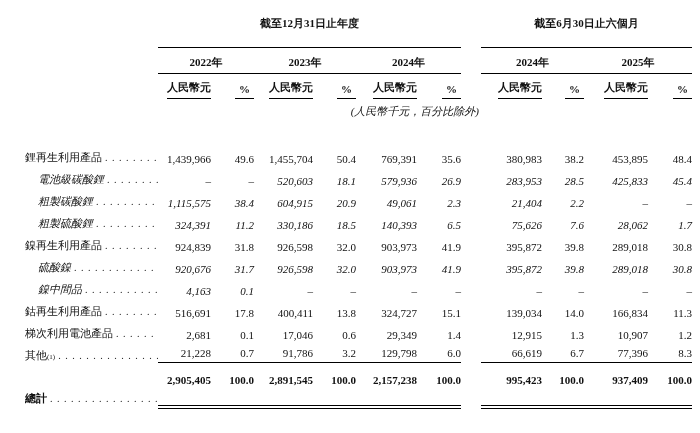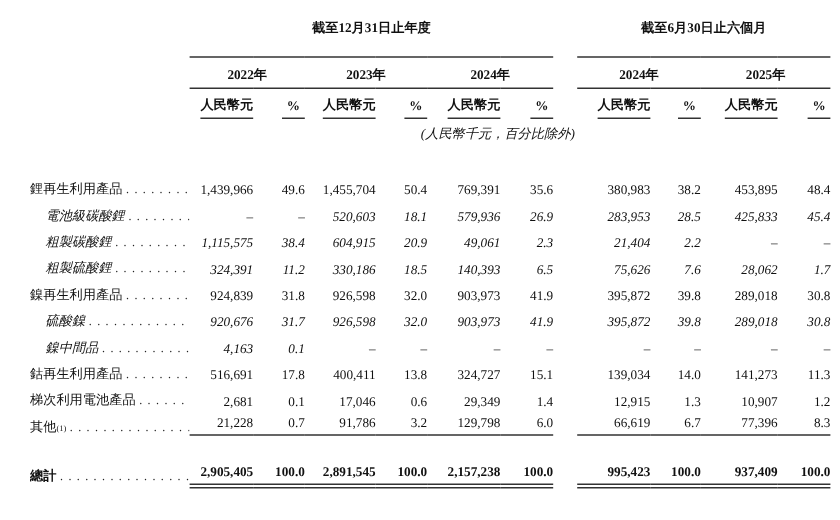--- a/index.html
+++ b/index.html
@@ -36,21 +36,21 @@
   sup{font-size:7px;line-height:0;}
   .dots{flex:1 1 auto;overflow:hidden;white-space:nowrap;padding:0 2px 0 3px;}
   .dots::after{content:". . . . . . . . . . . . . . . . . . . . . . . . . . . . . .";letter-spacing:1px;font-size:10px;color:#222;}
   .num{text-align:right;}
   .row-sub .lbl{font-style:italic;padding-left:13px;}
   .row-sub .num{font-style:italic;}
   .row-total td{padding-top:11px;height:30px;}
   .row-total .lbl{font-weight:bold;}
   .row-total .num{font-weight:bold;}
   .rule-under .val{display:block;border-bottom:1px solid #000;padding-bottom:3px;}
-  .rule-double .val{display:block;position:relative;border-bottom:1px solid #000;padding-bottom:3px;}
+  .rule-double .val{display:block;position:relative;border-bottom:1px solid #000;padding-bottom:19px;}
   .rule-double .val::after{
     content:"";position:absolute;left:0;right:0;bottom:-4px;border-bottom:1px solid #000;
   }
 </style>
 </head>
 <body>
 
 <table>
   <colgroup>
     <col style="width:133px">
@@ -247,21 +247,21 @@
         </td>
         <td class="num"><span class="val">516,691</span></td>
         <td class="num"><span class="val">17.8</span></td>
         <td class="num"><span class="val">400,411</span></td>
         <td class="num"><span class="val">13.8</span></td>
         <td class="num"><span class="val">324,727</span></td>
         <td class="num"><span class="val">15.1</span></td>
         <td></td>
         <td class="num"><span class="val">139,034</span></td>
         <td class="num"><span class="val">14.0</span></td>
-        <td class="num"><span class="val">141,273</span></td>
+        <td class="num"><span class="val">166,834</span></td>
         <td class="num"><span class="val">11.3</span></td>
       </tr>
       <tr class="row-normal">
         <td class="label-cell">
           <div class="label-flex">
             <span class="lbl">梯次利用電池產品</span>
             <span class="dots"></span>
           </div>
         </td>
         <td class="num"><span class="val">2,681</span></td>

